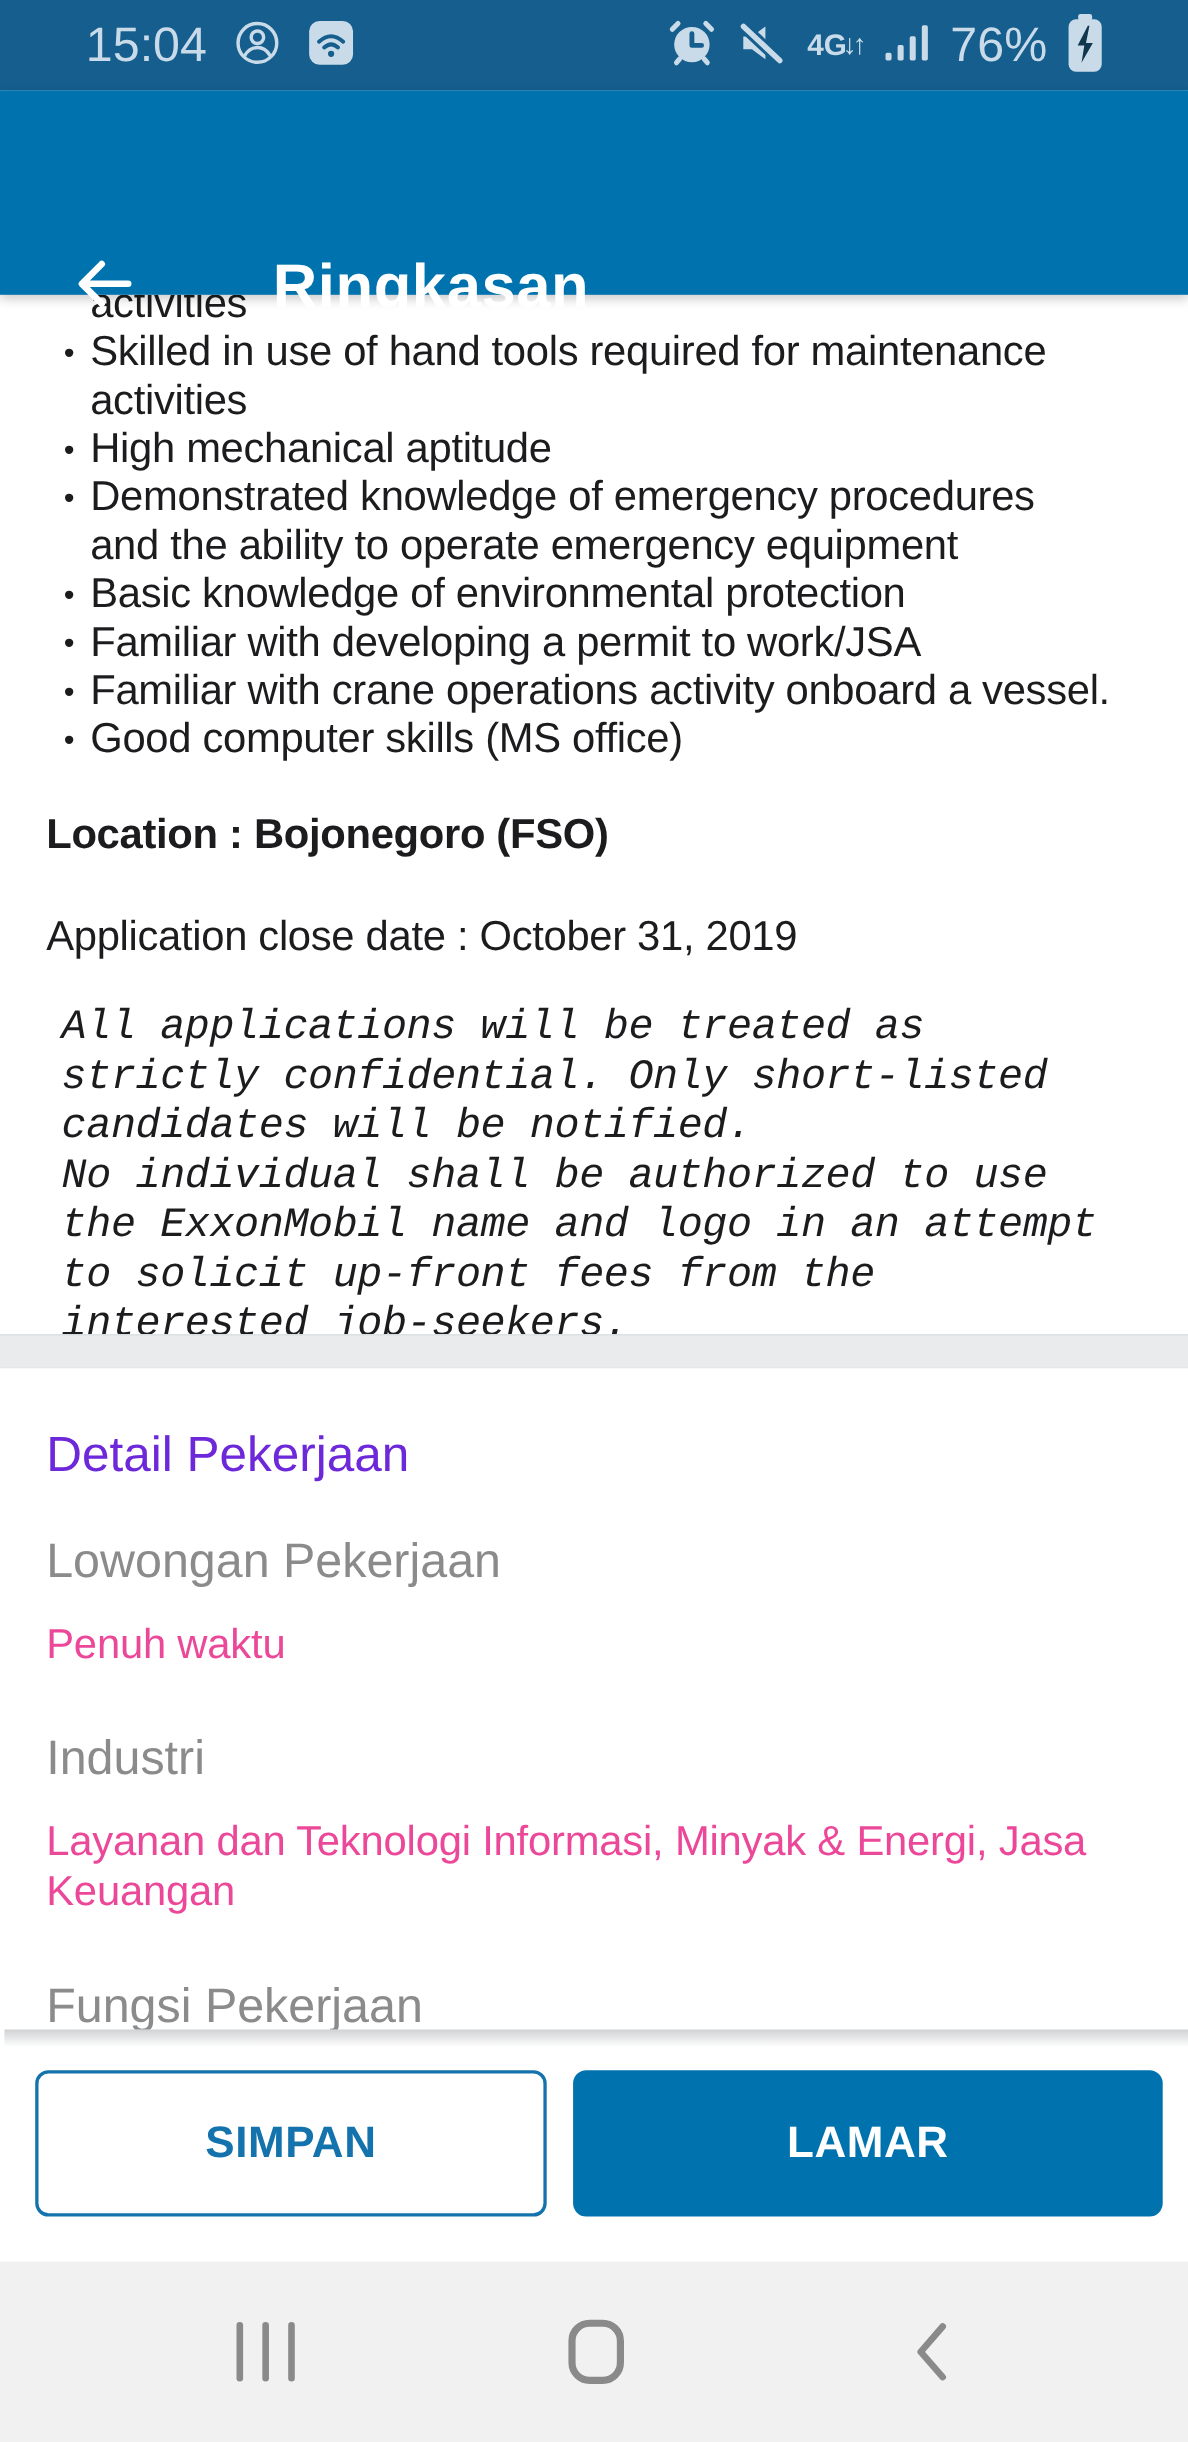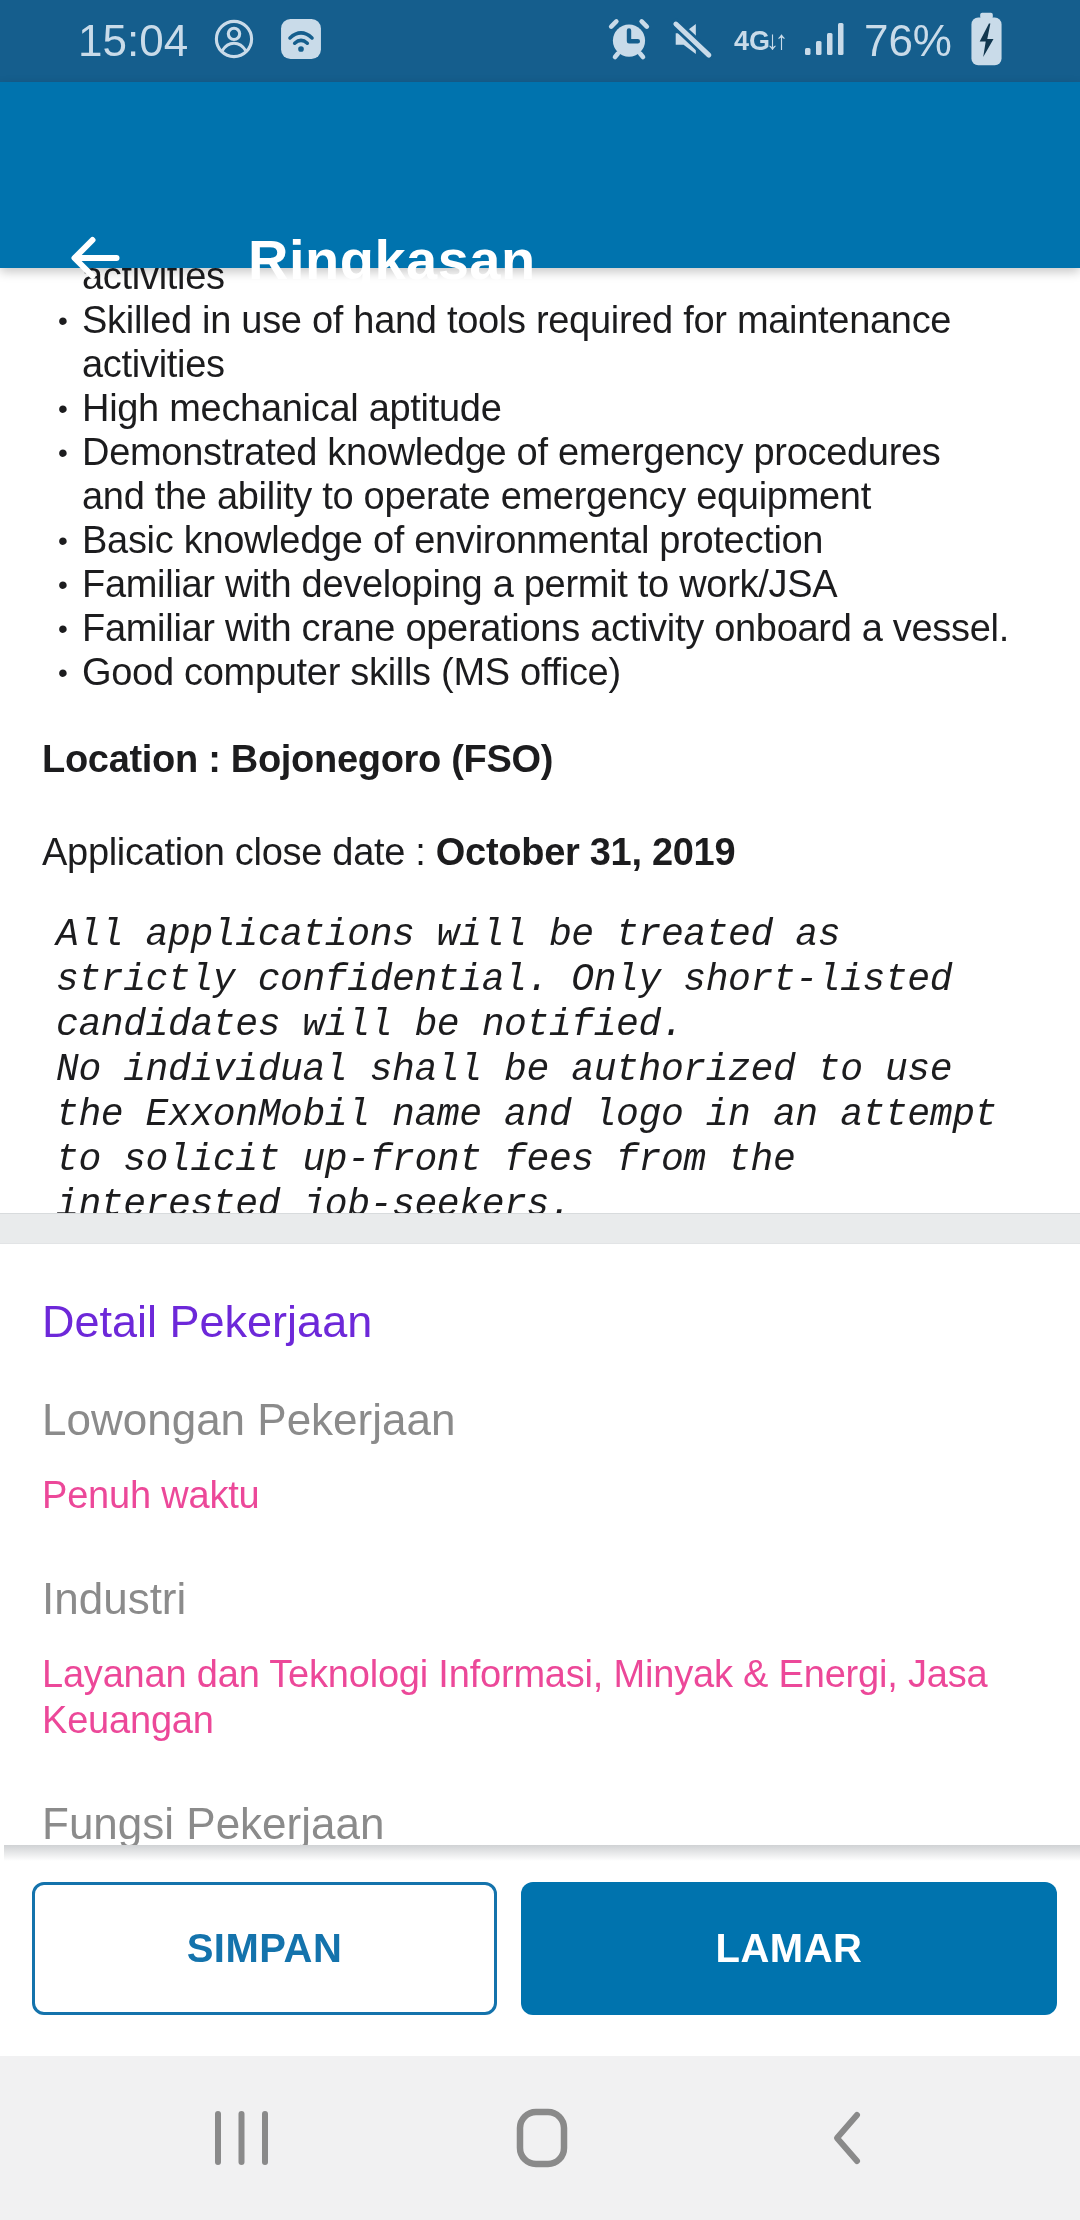--- a/index.html
+++ b/index.html
@@ -40,21 +40,21 @@
   .summary {
     position:absolute; top:268px; left:0; width:1080px; height:945px;
     overflow:hidden; padding:0 40px 0 42px; color:#1C1C1E;
   }
   .clipped-line { margin-top:-14px; padding-left:40px; font-size:38px; line-height:44px; letter-spacing:-0.3px; }
   .bullet-list { list-style:none; margin:0; padding:0 28px 0 0; }
   .bullet-list li { position:relative; padding-left:40px; font-size:38px; line-height:44px; letter-spacing:-0.3px; }
   .bullet-list li::before { content:"•"; position:absolute; left:16px; top:1px; font-size:28px; line-height:44px; }
   .location-line { margin:43px 0 0 0; font-size:38px; line-height:44px; font-weight:bold; letter-spacing:-0.3px; }
   .close-date-line { margin:49px 0 0 0; font-size:38px; line-height:44px; letter-spacing:-0.3px; }
-  .close-date-line b { font-weight:bold;text-align:right; }
+  .close-date-line b { font-weight:normal;text-align:right; }
   .disclaimer { margin:38px 0 0 14px; font-style:italic; font-size:38px; line-height:45px; letter-spacing:-0.4px;font-family:Liberation Mono, monospace; }
 
   
   .section-divider {
     position:absolute; top:1213px; left:0; width:1080px; height:31px;
     background:#E9EBEC; border-top:1px solid #D8DBDD; border-bottom:1px solid #E2E4E6;
   }
 
   
   .details { position:absolute; top:1244px; left:0; width:1080px; height:601px;

